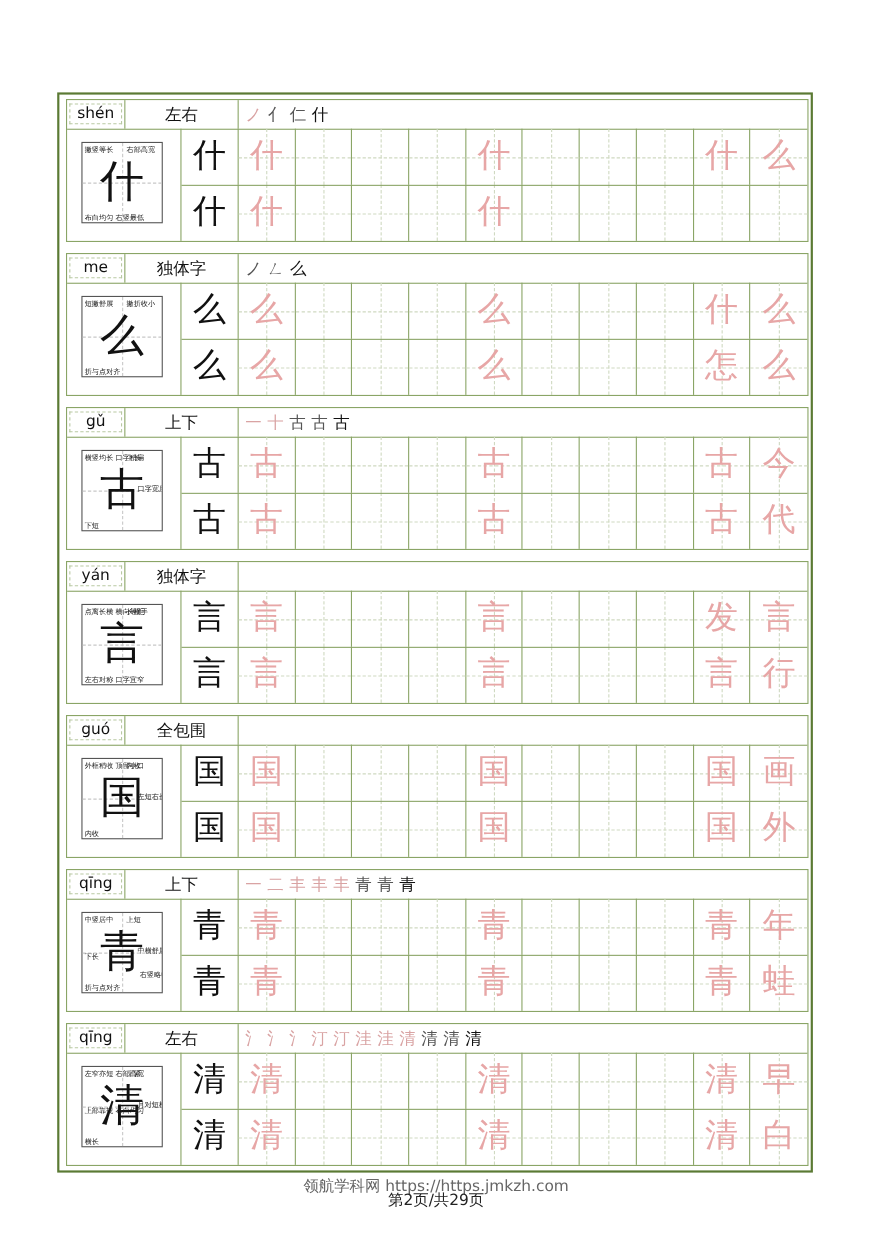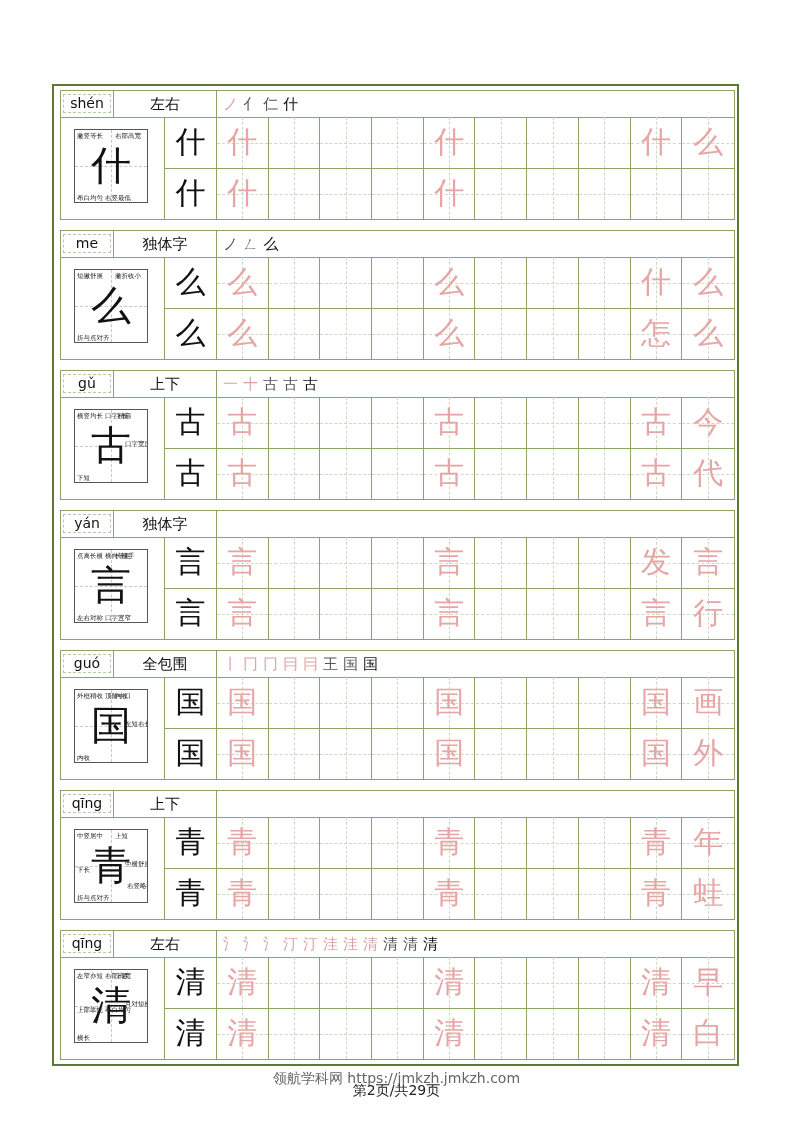--- a/index.html
+++ b/index.html
@@ -461,21 +461,20 @@
         <div class="gv"></div>
         <div class="gh"></div>
         <div class="ch">行</div>
       </div>
       <div class="rowline" style="top:77px"></div>
     </div>
     <div class="block" style="top: 650px;">
       <div class="hdr">
         <div class="pinyin">guó</div>
         <div class="struct">全包围</div>
-        <div class="strokes"><span style="color:#d9a3a3">丨</span><span style="color:#d9a3a3">冂</span><span style="color:#d9a3a3">冂</span><span style="color:#d9a3a3">冃</span><span style="color:#d9a3a3">冃</span><span style="color:#555">王</span><span style="color:#555">国</span><span style="color:#111">国</span></div>
       </div>
       <div class="demo-cell">
         <div class="demo">
           <div class="vline"></div>
           <div class="hline"></div>
           <div class="big">国</div>
           <div class="note" style="left:2px;top:2px">外框稍收 顶留小口</div>
           <div class="note" style="left:40px;top:2px">内收</div>
           <div class="note" style="left:2px;top:64px">内收</div>
           <div class="note" style="left:50px;top:30px">左短右长 布白均匀</div>
@@ -570,20 +569,21 @@
         <div class="gv"></div>
         <div class="gh"></div>
         <div class="ch">外</div>
       </div>
       <div class="rowline" style="top:77px"></div>
     </div>
     <div class="block" style="top: 790px;">
       <div class="hdr">
         <div class="pinyin">qīng</div>
         <div class="struct">上下</div>
+        <div class="strokes"><span style="color:#d9a3a3">一</span><span style="color:#d9a3a3">二</span><span style="color:#d9a3a3">丰</span><span style="color:#d9a3a3">丰</span><span style="color:#d9a3a3">丰</span><span style="color:#555">青</span><span style="color:#555">青</span><span style="color:#111">青</span></div>
       </div>
       <div class="demo-cell">
         <div class="demo">
           <div class="vline"></div>
           <div class="hline"></div>
           <div class="big">青</div>
           <div class="note" style="left:2px;top:2px">中竖居中</div>
           <div class="note" style="left:40px;top:2px">上短</div>
           <div class="note" style="left:2px;top:64px">折与点对齐</div>
           <div class="note" style="left:50px;top:30px">中横舒展</div>
@@ -788,14 +788,14 @@
       </div>
       <div class="cell last" style="left:621.3px;top:77px">
         <div class="gv"></div>
         <div class="gh"></div>
         <div class="ch">白</div>
       </div>
       <div class="rowline" style="top:77px"></div>
     </div>
   </div>
 
-<div class="footer1">领航学科网 https://jmkzh.jmkzh.com</div>
+<div class="footer1">领航学科网 https://https.jmkzh.com</div>
 <div class="footer2">第2页/共29页</div>
 
 </body></html>

